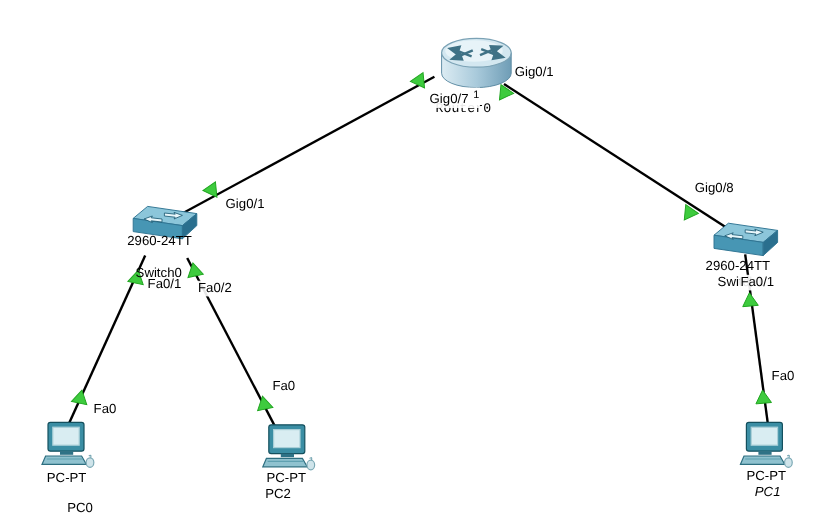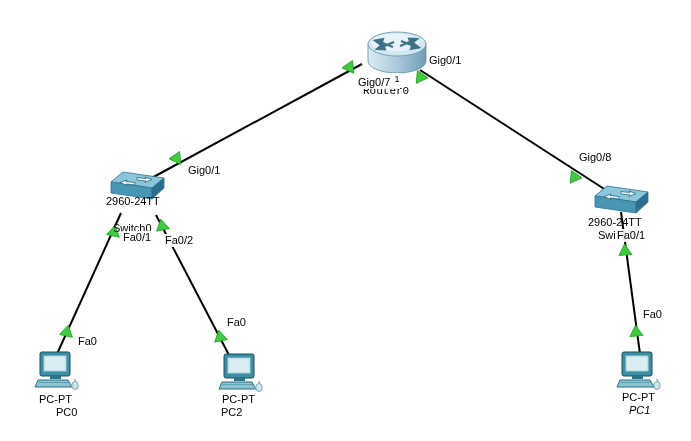--- a/index.html
+++ b/index.html
@@ -157,21 +157,21 @@
   <div class="plbl" style="left:164px;top:206px;margin-top:28px;">Fa0/2</div>
   <div class="plbl" style="left:122px;top:231px;">Fa0/1</div>
 
   <div class="plbl" style="left:578px;top:151px;">Gig0/8</div>
   <div class="lbl" style="left:588px;top:216px;">2960-24TT</div>
   <div class="lbl" style="left:598px;top:229px;">Switch1</div>
   <div class="plbl" style="left:616px;top:229px;">Fa0/1</div>
 
   <div class="plbl" style="left:77px;top:335px;">Fa0</div>
   <div class="lbl" style="left:39px;top:393px;">PC-PT</div>
-  <div class="lbl" style="left:44px;top:406px;padding-left:12px;">PC0</div>
+  <div class="lbl" style="left:44px;top:418px;padding-left:12px;">PC0</div>
 
   <div class="plbl" style="left:226px;top:316px;">Fa0</div>
   <div class="lbl" style="left:222px;top:393px;">PC-PT</div>
   <div class="lbl" style="left:221px;top:406px;">PC2</div>
 
   <div class="plbl" style="left:642px;top:308px;">Fa0</div>
   <div class="lbl" style="left:622px;top:391px;">PC-PT</div>
   <div class="lbl" style="left:629px;top:404px;font-style:italic;">PC1</div>
 
 </div>

